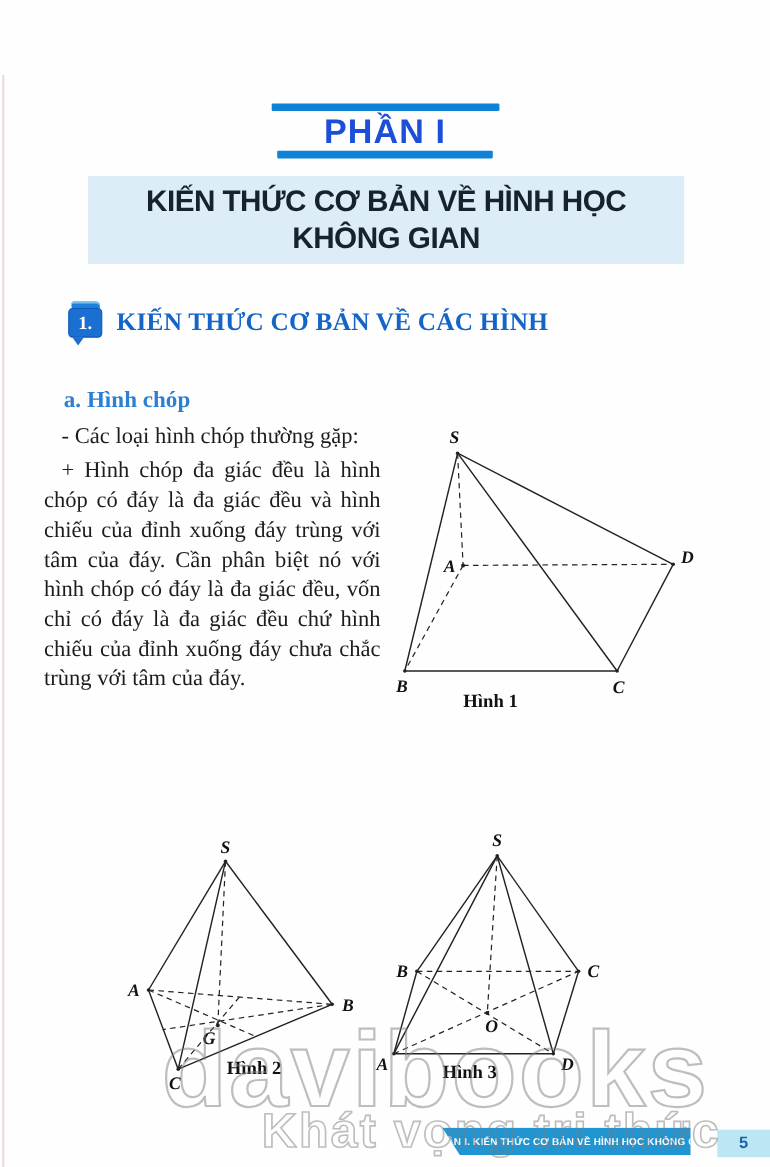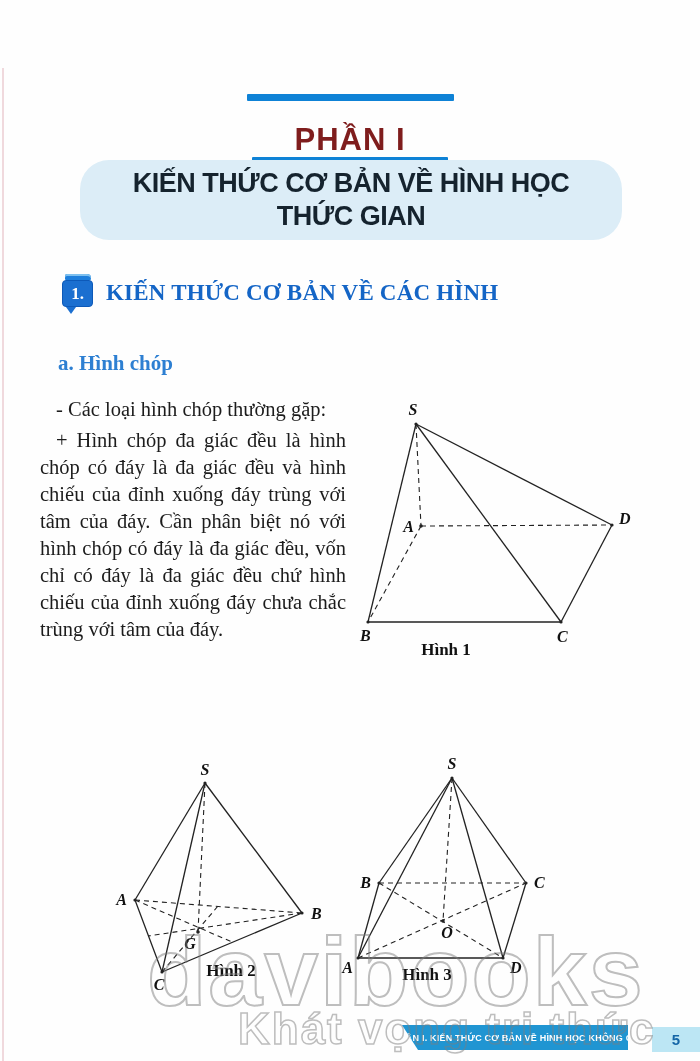--- a/index.html
+++ b/index.html
@@ -12,31 +12,31 @@
     background:rgba(216,150,160,0.35); }
 
   
   .part-title { position:absolute; left:0; top:94px; width:100%; text-align:center; }
   .part-bar { height:7px; background:#0e82d6; margin:0 auto; border-radius:1px; }
   .part-bar.top { width:207px; }
   .part-bar.bottom { width:196px; }
   .part-text {
     font-family:"Liberation Sans","DejaVu Sans",sans-serif;
     font-weight:bold; font-size:31px; letter-spacing:1px;
-    color:#7f1d1d; line-height:33px; padding:2px 0 1px 0;margin-top:20px;
+    color:#1d4ed8; line-height:33px; padding:2px 0 1px 0;
   }
 
   
   .main-heading {
     position:absolute; left:80px; top:160px; width:542px; height:80px;
     background:#dcedf7; display:flex; flex-direction:column;
     align-items:center; justify-content:center;
     font-family:"Liberation Sans","DejaVu Sans",sans-serif;
     font-weight:bold; font-size:27px; line-height:33px;
-    color:#15232e; letter-spacing:-0.5px; text-align:center;border-radius:29px;
+    color:#15232e; letter-spacing:-0.5px; text-align:center;
   }
 
   
   .section-heading { position:absolute; left:62px; top:276px; display:flex; align-items:flex-start; }
   .badge { position:relative; width:33px; height:32px; margin-top:2px; }
   .badge-book { position:absolute; left:3px; top:-4px; width:26px; height:6px;
     background:#1e7fdc; border-radius:2px 4px 1px 1px;
     box-shadow:inset 0 2px 0 #7dc0ef; }
   .badge-box { position:absolute; left:0; top:2px; width:31px; height:27px;
     background:#1b6fd0; border:1px solid #0d59b8; border-radius:4px;
@@ -48,21 +48,21 @@
     border-top:7px solid #1b6fd0; }
   .section-title {
     margin-left:11px; padding-top:4px;
     font-weight:bold; font-size:23px; color:#1465c6; letter-spacing:0.2px;text-align:center;
   }
 
   
   .content { position:absolute; left:40px; top:350px; width:621px;
     font-size:20.5px; line-height:27px; color:#1c1c1c; text-align:justify; }
   .sub-a { color:#2d7fd2; font-weight:bold; font-size:21px;
-    padding-left:18px; margin-bottom:19px; text-align:left; }
+    padding-left:18px; margin-bottom:7px; text-align:left; }
   .para { text-indent:16px; margin-top:4px; }
   .lead-italic { font-style:italic; color:#3a8ed8; }
 
   
   .fig1-float { float:right; width:305px; height:264px; margin:3px 0 2px 10px; }
   svg text { font-family:"Liberation Serif","DejaVu Serif",serif;
     font-weight:bold; font-style:italic; font-size:16px; fill:#111; }
   svg text.caption { font-style:normal; font-size:17px; }
   .fig2 { position:absolute; left:85px; top:762px; width:260px; height:235px; }
   .fig3 { position:absolute; left:335px; top:752px; width:310px; height:258px; }
@@ -96,21 +96,21 @@
   <div class="edge-line"></div>
 
   <div class="part-title">
     <div class="part-bar top"></div>
     <div class="part-text">PHẦN I</div>
     <div class="part-bar bottom"></div>
   </div>
 
   <div class="main-heading">
     <div>KIẾN THỨC CƠ BẢN VỀ HÌNH HỌC</div>
-    <div>THỨC GIAN</div>
+    <div>KHÔNG GIAN</div>
   </div>
 
   <div class="section-heading">
     <div class="badge">
       <div class="badge-book"></div>
       <div class="badge-box">
         <span>1.</span>
       </div>
       <div class="badge-tail"></div>
     </div>

